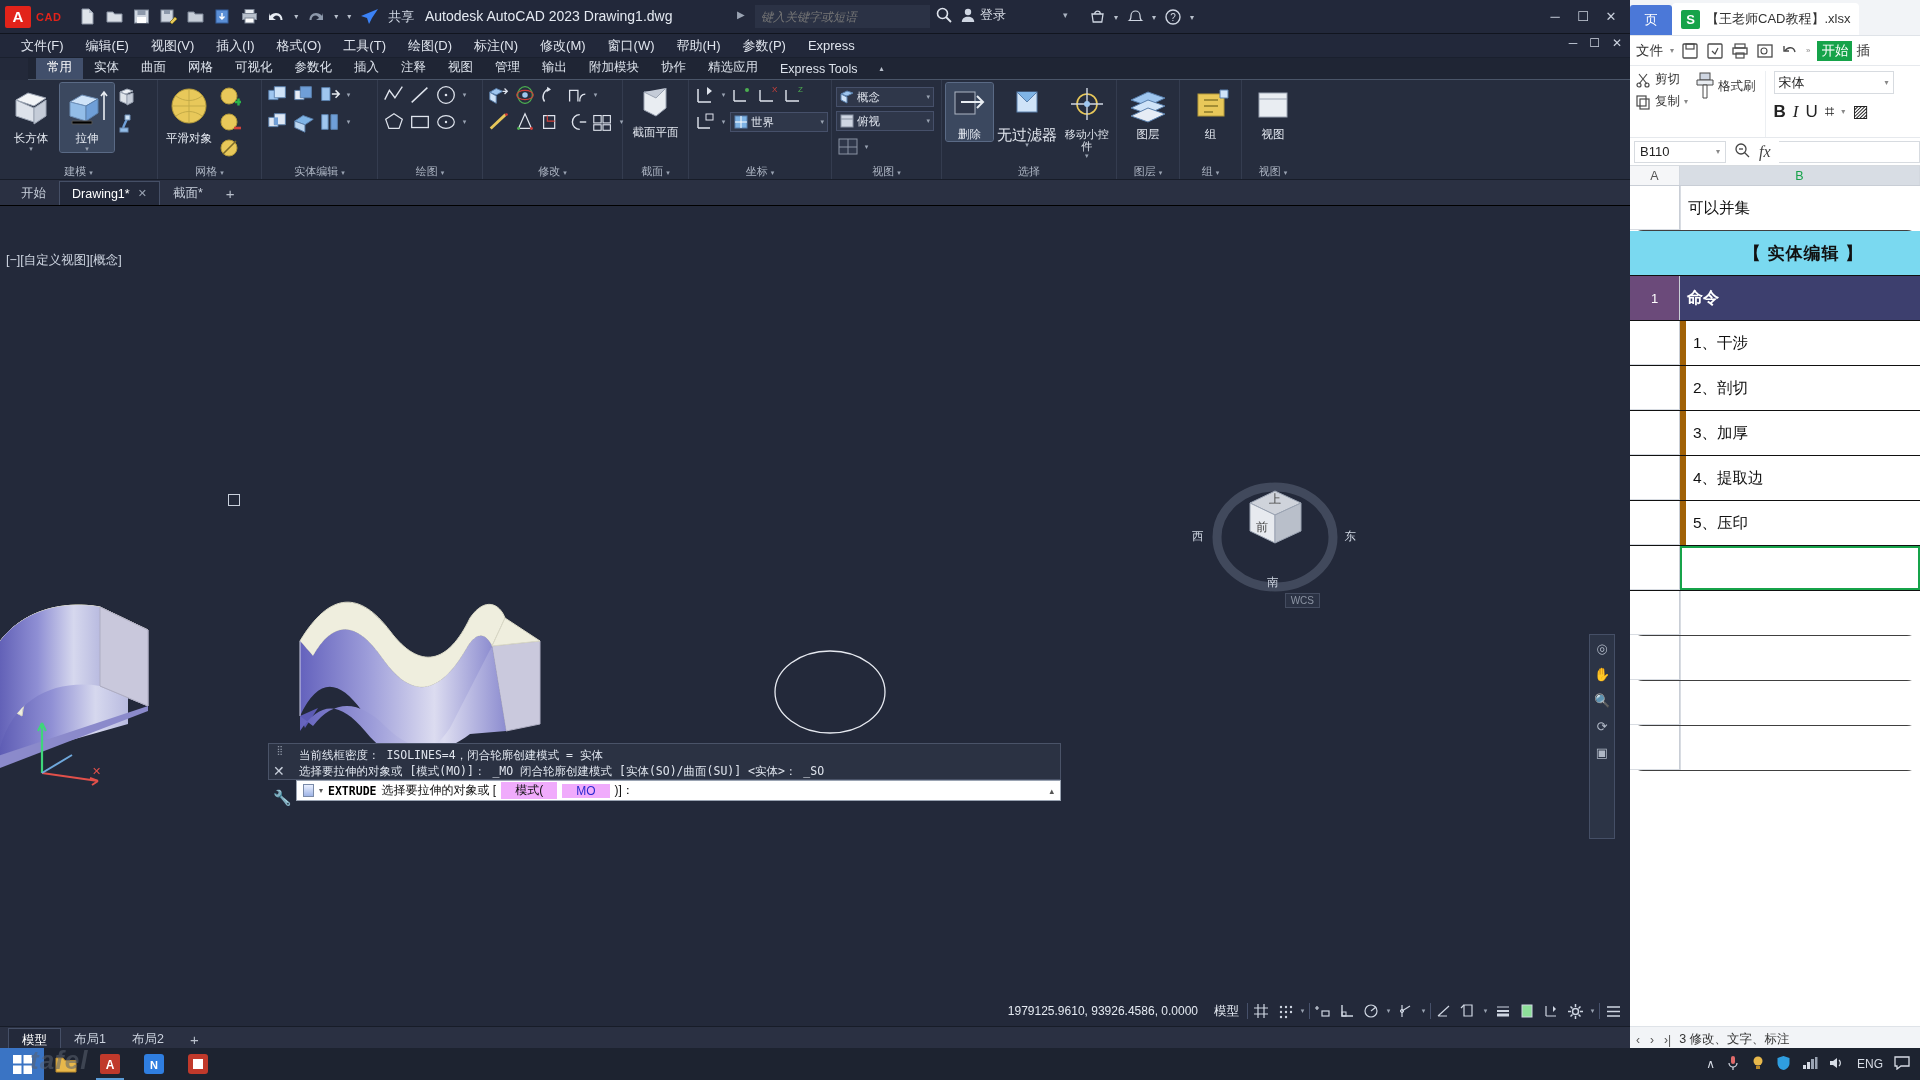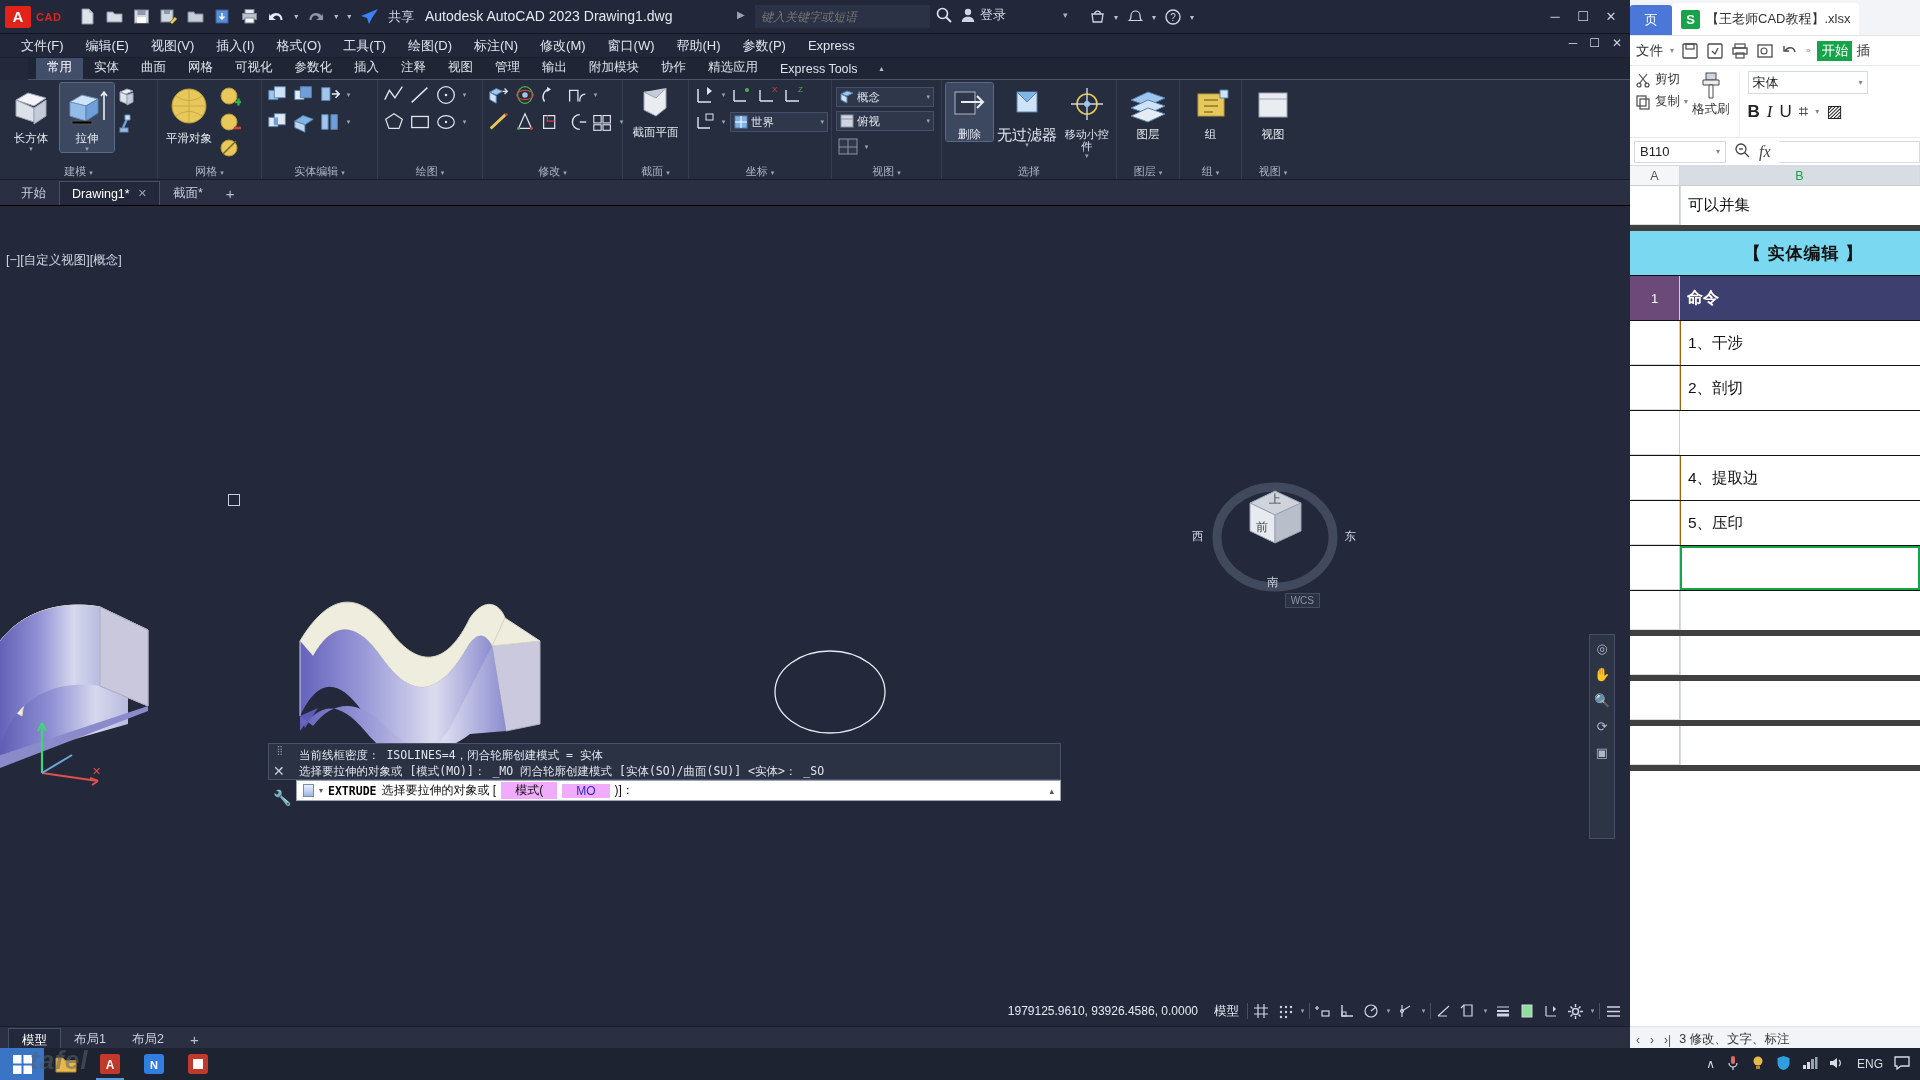--- a/index.html
+++ b/index.html
@@ -121,42 +121,42 @@
   .x-file { font-size:13.5px; color:#333; cursor:pointer;}
   .x-cv { font-size:8px; color:#888;}
   .x-qi { color:#4a4a4a; cursor:pointer; display:flex; align-items:center;}
   .x-ribtabs { display:flex; align-items:center; gap:0; }
   .x-rt { font-size:13.5px; padding:1px 4px; color:#333; cursor:pointer;}
   .x-rt.active { background:#16a34a; color:#fff;}
   .x-ribbon { height:72px; background:#fff; display:flex; align-items:flex-start; border-bottom:1px solid #e6e9ed; padding-top:5px;}
   .x-grp { display:flex; align-items:flex-start; padding:0 5px; border-right:1px solid #eceff2; height:66px; position:relative;}
   .x-clip { display:flex; flex-direction:column; gap:5px; font-size:12.5px; color:#333;}
   .x-ci { display:flex; align-items:center; gap:4px; cursor:pointer; white-space:nowrap;}
-  .x-fmt { display:flex; flex-direction:column; align-items:center; font-size:12.5px; color:#333; cursor:pointer; padding:0 4px;}
+  .x-fmt { display:flex; flex-direction:row; align-items:center; font-size:12.5px; color:#333; cursor:pointer; padding:0 4px;}
   .x-fontrow { display:flex; align-items:center; border:1px solid #d7dbe0; height:23px; width:120px; padding:0 4px; font-size:13px; color:#222; justify-content:space-between; cursor:pointer;}
   .x-fmtrow { display:flex; align-items:center; gap:7px; padding-top:7px; font-size:17px; color:#222;}
   .x-fmtrow span { cursor:pointer; }
   .x-namebar { height:28px; background:#fff; display:flex; align-items:center; border-bottom:1px solid #d7dbe0; gap:0;}
   .x-namebox { width:92px; height:22px; margin-left:4px; border:1px solid #d7dbe0; display:flex; align-items:center; justify-content:space-between; padding:0 5px; font-size:13px; color:#222; cursor:pointer;}
   .x-fxgrp { display:flex; align-items:center; gap:9px; padding:0 8px; color:#444;}
   .x-formula { flex:1; height:22px; border:1px solid #d7dbe0; border-left:none;}
   .x-colhdr { height:20px; display:flex; background:#f5f6f8; border-bottom:1px solid #c9ced6; font-size:12.5px; color:#555;}
   .x-ch { display:flex; align-items:center; justify-content:center; border-right:1px solid #d3d8df;}
   .x-ch.a { width:50px; }
   .x-ch.b { flex:1; color:#16a34a; background:#d8dde4;}
   .x-grid { position:relative; }
   .x-row { display:flex; height:45px; border-bottom:1px solid #111; }
   .x-rh { width:50px; border-right:1px solid #c9ced6; display:flex; align-items:center; justify-content:center; font-size:13px; color:#555; background:#fff; border-bottom:1px solid #d8dce2;}
-  .x-cell { flex:1; display:flex; align-items:center; padding-left:7px; font-size:15.5px; color:#111; border-left:1px solid #a16207; background:#fff;}
+  .x-cell { flex:1; display:flex; align-items:center; padding-left:7px; font-size:15.5px; color:#111; border-left:6px solid #a16207; background:#fff;}
   .x-row.title .x-rh { background:#7ad9f0; border-bottom:none; border-right:none;}
   .x-row.title .x-cell { background:#7ad9f0; justify-content:center; font-weight:bold; font-size:17px; border-left:none; letter-spacing:1px;}
   .x-row.hdr .x-rh { background:#6b4a7a; color:#fff; border-bottom:none;}
   .x-row.hdr .x-cell { background:#3d3f6e; color:#fff; font-weight:bold; font-size:16px; border-left:none;}
   .x-row.sel .x-cell { border:2px solid #16a34a; }
-  .x-row.plainrow { border-bottom:6px solid #404040; }
+  .x-row.plainrow { border-bottom:1px solid #404040;border-radius:13px; }
   .x-row.plainrow .x-cell { border-left:1px solid #d8dce2;}
   .x-statusbar { position:absolute; left:0; bottom:28px; width:100%; height:26px; background:#f2f4f7; display:flex; align-items:center; gap:6px; padding-left:4px; border-top:1px solid #dfe3e8; font-size:12.5px; color:#333;}
   .x-nav { color:#555; cursor:pointer; padding:0 2px; font-size:12px;}
 
   
   .taskbar { position:absolute; left:0; bottom:0; width:1920px; height:32px; background:#1d2330; display:flex; align-items:center; }
   .tb-start { width:44px; height:32px; display:flex; align-items:center; justify-content:center; background:#3a74c4; cursor:pointer;}
   .tb-app { width:44px; height:32px; display:flex; align-items:center; justify-content:center; cursor:pointer; position:relative;}
   .tb-app.act::after { content:""; position:absolute; bottom:0; left:8px; right:8px; height:2px; background:#5b9bd5;}
   .tb-right { margin-left:auto; display:flex; align-items:center; gap:11px; padding-right:10px; color:#d7dce5; font-size:12px;}
@@ -1093,20 +1093,21 @@
       <div class="x-row">
         <div class="x-rh"></div>
         <div class="x-cell">1、干涉</div>
       </div>
       <div class="x-row">
         <div class="x-rh"></div>
         <div class="x-cell">2、剖切</div>
       </div>
       <div class="x-row">
         <div class="x-rh"></div>
+        <div class="x-cell">3、加厚</div>
       </div>
       <div class="x-row">
         <div class="x-rh"></div>
         <div class="x-cell">4、提取边</div>
       </div>
       <div class="x-row">
         <div class="x-rh"></div>
         <div class="x-cell">5、压印</div>
       </div>
       <div class="x-row sel">

